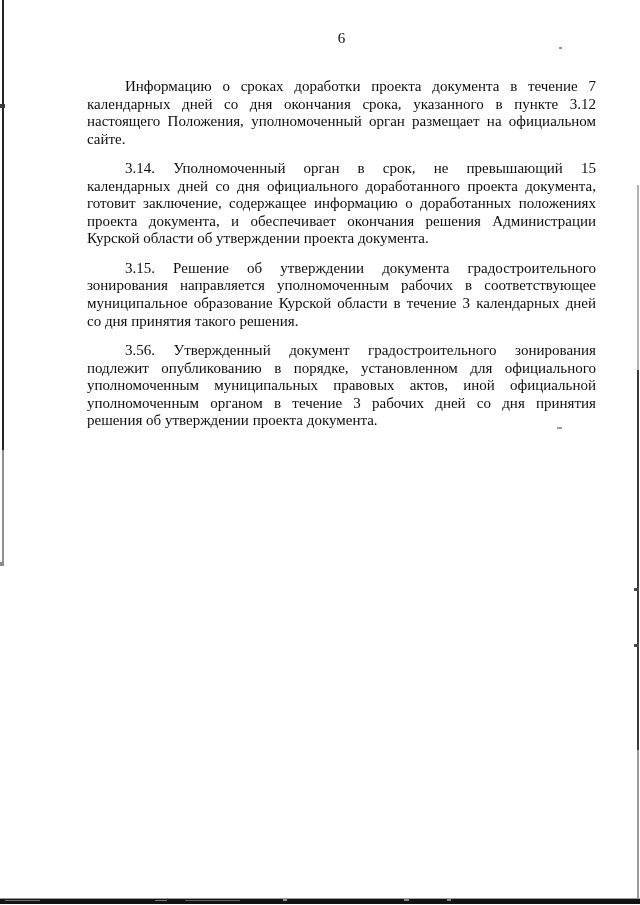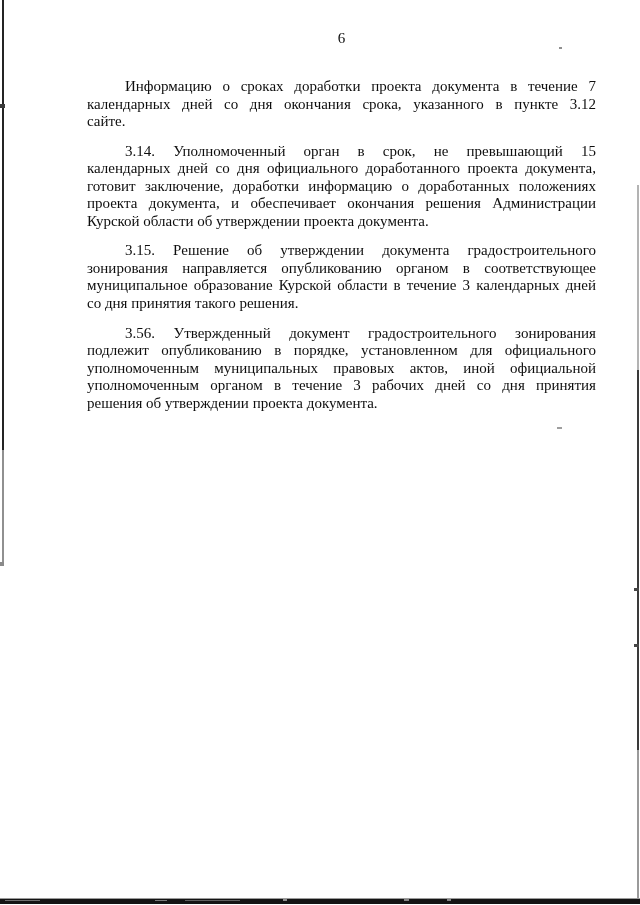--- a/index.html
+++ b/index.html
@@ -93,32 +93,33 @@
   <div class="artifact strip-dash6"></div>
   <div class="artifact speck-1"></div>
   <div class="artifact speck-2"></div>
 
   <div class="page-number">6</div>
 
   <div class="content">
     <div class="paragraph">
         <div class="line indent">Информацию о сроках доработки проекта документа в течение 7</div>
         <div class="line">календарных дней со дня окончания срока, указанного в пункте 3.12</div>
+        <div class="line">настоящего Положения, уполномоченный орган размещает на официальном</div>
         <div class="line last">сайте.</div>
       </div>
     <div class="paragraph">
         <div class="line indent">3.14.  Уполномоченный орган в срок, не превышающий 15</div>
         <div class="line">календарных дней со дня официального доработанного проекта документа,</div>
-        <div class="line">готовит заключение, доработки информацию о доработанных положениях</div>
+        <div class="line">готовит заключение, содержащее информацию о доработанных положениях</div>
         <div class="line">проекта документа, и обеспечивает окончания решения Администрации</div>
         <div class="line last">Курской области об утверждении проекта документа.</div>
       </div>
     <div class="paragraph">
         <div class="line indent">3.15.  Решение об утверждении документа градостроительного</div>
-        <div class="line">зонирования направляется опубликованию органом в соответствующее</div>
+        <div class="line">зонирования направляется уполномоченным рабочих в соответствующее</div>
         <div class="line">муниципальное образование Курской области в течение 3 календарных дней</div>
         <div class="line last">со дня принятия такого решения.</div>
       </div>
     <div class="paragraph">
         <div class="line indent">3.56.  Утвержденный документ градостроительного зонирования</div>
         <div class="line">подлежит опубликованию в порядке, установленном для официального</div>
         <div class="line">уполномоченным муниципальных правовых актов, иной официальной</div>
         <div class="line">уполномоченным органом в течение 3 рабочих дней со дня принятия</div>
         <div class="line last">решения об утверждении проекта документа.</div>
       </div>

